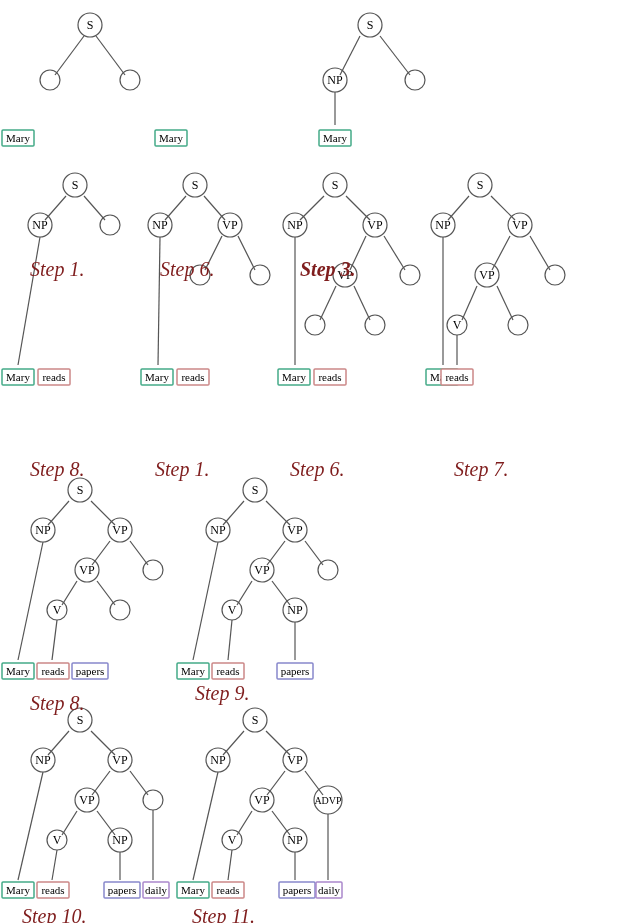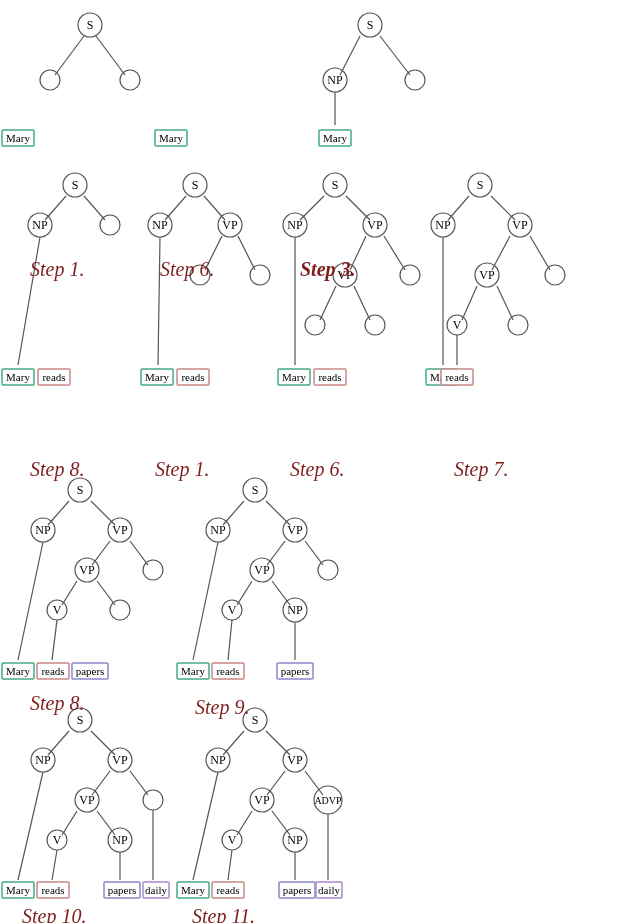--- a/index.html
+++ b/index.html
@@ -325,18 +325,18 @@
 <div class="labels-container">
 
   <span class="step-label" style="left:30px; top:258px;">Step 1.</span>
   <span class="step-label" style="left:160px; top:258px;">Step 6.</span>
   <span class="step-label" style="left:300px; top:258px;font-weight:bold;">Step 3.</span>
   <span class="step-label" style="left:30px; top:458px;">Step 8.</span>
   <span class="step-label" style="left:155px; top:458px;">Step 1.</span>
   <span class="step-label" style="left:290px; top:458px;">Step 6.</span>
   <span class="step-label" style="left:430px; top:458px;margin-left:24px;">Step 7.</span>
   <span class="step-label" style="left:30px; top:692px;">Step 8.</span>
-  <span class="step-label" style="left:195px; top:696px;">Step 9.</span>
+  <span class="step-label" style="left:195px; top:682px;">Step 9.</span>
   <span class="step-label" style="left:22px; top:905px;">Step 10.</span>
   <span class="step-label" style="left:192px; top:905px;">Step 11.</span>
 </div>
 
 </div>
 
 </body></html>

